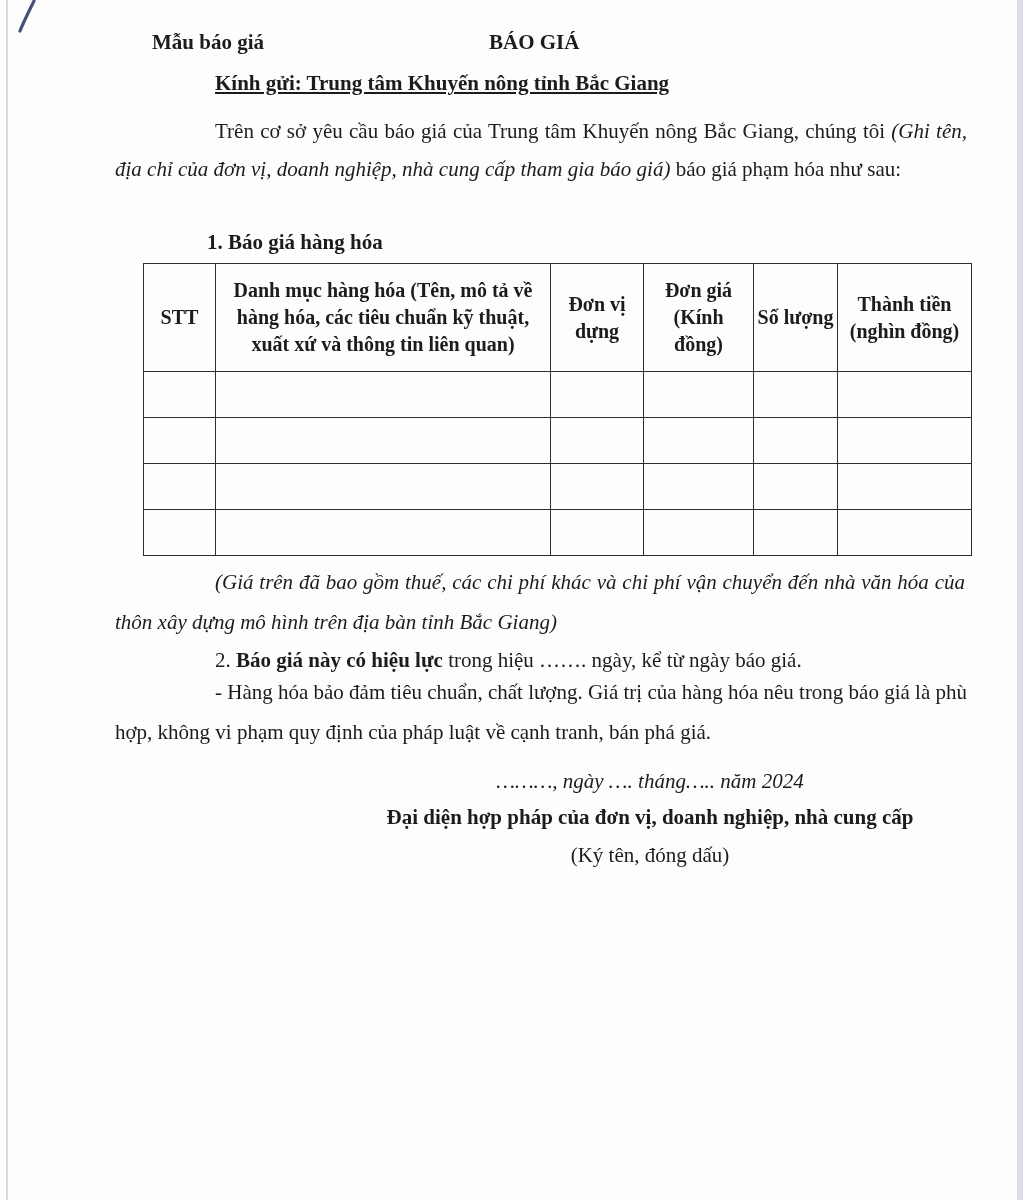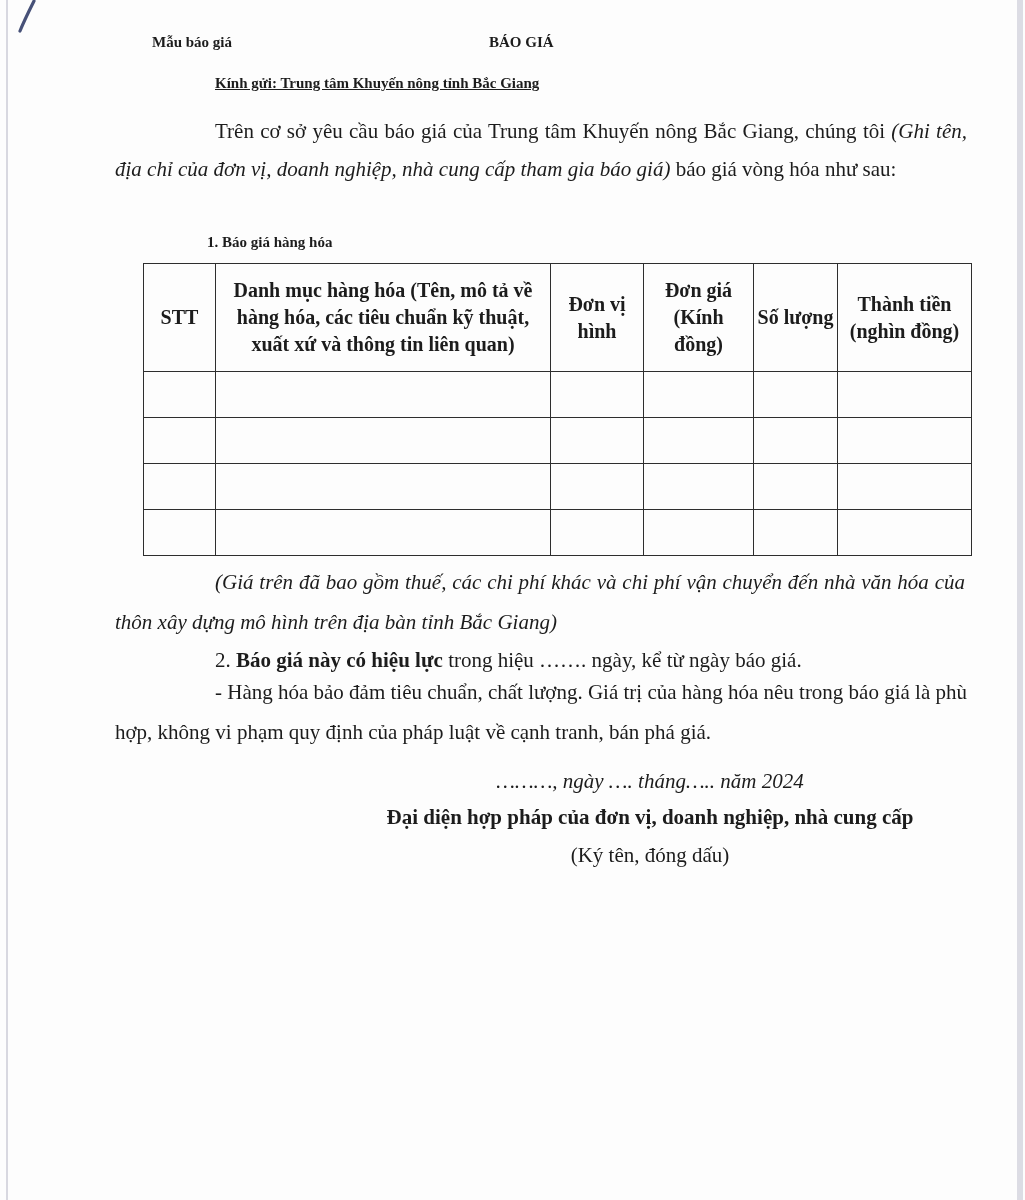--- a/index.html
+++ b/index.html
@@ -18,21 +18,21 @@
     position: absolute; left: 6px; top: 0; width: 2px; height: 1200px;
     background: #d8d8e0;
   }
   .edge-right {
     position: absolute; left: 1017px; top: 0; width: 6px; height: 1200px;
     background: #dcdce4;
   }
   .pen-mark { position: absolute; left: 14px; top: 0; }
 
   
-  .doc-line { font-size: 15px; line-height: 30px; white-space: nowrap; }
+  .doc-line { font-size: 21px; line-height: 30px; white-space: nowrap; }
   .bold { font-weight: bold; }
   .italic { font-style: italic; }
 
   .para {
     font-size: 21px;
     line-height: 38px;
     text-align: justify;
     text-indent: 100px;
   }
   .para2 { line-height: 40px; }
@@ -66,38 +66,38 @@
 <div class="edge-right"></div>
 <svg class="pen-mark" width="26" height="34" viewBox="0 0 26 34">
   <path d="M20,1 C15,11 10,21 6,31" fill="none" stroke="#475178" stroke-width="3.2" stroke-linecap="round"></path>
 </svg>
 
 <div class="abs doc-line bold" style="left:152px; top:27px;">Mẫu báo giá</div>
 <div class="abs doc-line bold" style="left:489px; top:27px;text-align:center;">BÁO GIÁ</div>
 
 <div class="abs doc-line bold" style="left:215px; top:68px;text-decoration:underline;">Kính gửi: Trung tâm Khuyến nông tỉnh Bắc Giang</div>
 
-<div class="abs para" style="left:115px; top:112px; width:852px;"><span>Trên cơ sở yêu cầu báo giá của Trung tâm Khuyến nông Bắc Giang, chúng tôi </span><span class="italic">(Ghi tên, địa chỉ của đơn vị, doanh nghiệp, nhà cung cấp tham gia báo giá)</span><span> báo giá vòng hóa như sau:</span></div>
+<div class="abs para" style="left:115px; top:112px; width:852px;"><span>Trên cơ sở yêu cầu báo giá của Trung tâm Khuyến nông Bắc Giang, chúng tôi </span><span class="italic">(Ghi tên, địa chỉ của đơn vị, doanh nghiệp, nhà cung cấp tham gia báo giá)</span><span> báo giá phạm hóa như sau:</span></div>
 
 <div class="abs doc-line bold" style="left:207px; top:227px;">1.  Báo giá hàng hóa</div>
 
 <table class="quote">
   <colgroup>
     <col style="width:72px">
       <col style="width:335px">
       <col style="width:93px">
     <col style="width:110px">
       <col style="width:84px">
       <col style="width:134px">
   </colgroup>
   <thead>
     <tr>
       <th>STT</th>
       <th>Danh mục hàng hóa (Tên, mô tả về hàng hóa, các tiêu chuẩn kỹ thuật, xuất xứ và thông tin liên quan)</th>
-      <th class="v-bottom">Đơn vị hình</th>
+      <th class="v-bottom">Đơn vị dựng</th>
       <th class="v-bottom">Đơn giá (Kính đồng)</th>
       <th class="v-bottom">Số lượng</th>
       <th class="v-bottom">Thành tiền (nghìn đồng)</th>
     </tr>
   </thead>
   <tbody>
       <tr>
         <td></td>
         <td></td>
         <td></td>

